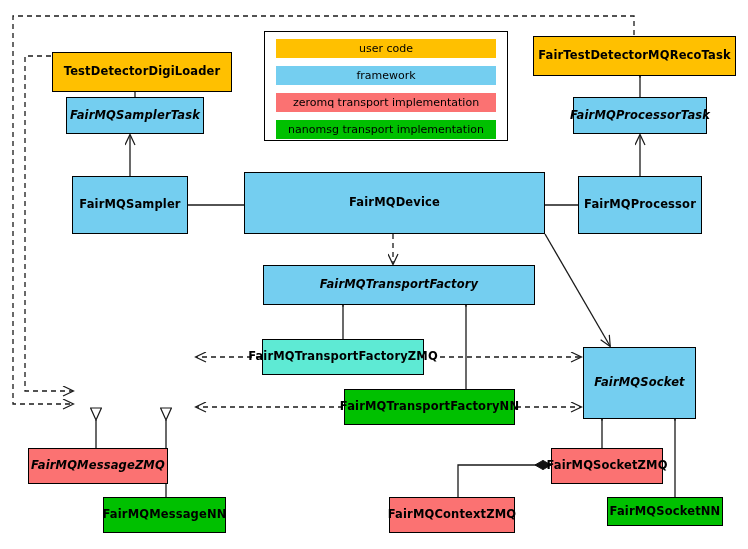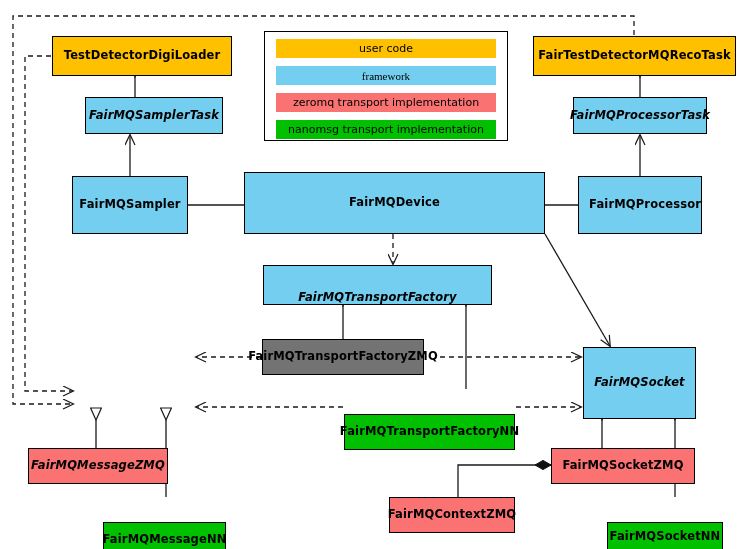--- a/index.html
+++ b/index.html
@@ -40,21 +40,21 @@
     line-height: 1.15;
     letter-spacing: 0.15px;
     z-index: 2;
   }
   .node.abstract {
     font-style: italic;
   }
   .c-user { background: #FFC000; }
   .c-framework { background: #74CEF0; }
   .c-zmq { background: #FB7272; }
-  .c-nn { background: #00C000; margin-top: 25px; }
+  .c-nn { background: #00C000; }
 
   #legend {
     position: absolute;
     left: 264px;
     top: 31px;
     width: 244px;
     height: 110px;
     box-sizing: border-box;
     background: #ffffff;
     border: 1px solid #000000;
@@ -158,71 +158,71 @@
 
       
       <path d="M 458 497 L 458 465 L 551 465" marker-end="url(#mk-diamond)"></path>
     </g>
   </svg>
 
   <div id="legend">
     <div class="legend-row" style="background: rgb(255, 192, 0);">
       <span>user code</span>
     </div>
-    <div class="legend-row" style="background: rgb(116, 206, 240); font-family: Liberation Serif, serif;">
+    <div class="legend-row" style="background: rgb(116, 206, 240);">
       <span>framework</span>
     </div>
     <div class="legend-row" style="background: rgb(251, 114, 114);">
       <span>zeromq transport implementation</span>
     </div>
     <div class="legend-row" style="background: rgb(0, 192, 0);">
       <span>nanomsg transport implementation</span>
     </div>
   </div>
 
-  <div class="node c-user" style="left: 52px; top: 36px; width: 180px; height: 40px; background: rgb(255, 192, 0);">
+  <div class="node c-user" style="left: 52px; top: 52px; width: 180px; height: 40px; background: rgb(255, 192, 0);">
     <span>TestDetectorDigiLoader</span>
   </div>
-  <div class="node c-framework abstract" style="left: 66px; top: 97px; width: 138px; height: 37px; background: rgb(116, 206, 240); margin-left: 19px;">
+  <div class="node c-framework abstract" style="left: 66px; top: 97px; width: 138px; height: 37px; background: rgb(116, 206, 240);">
     <span>FairMQSamplerTask</span>
   </div>
   <div class="node c-framework" style="left: 72px; top: 176px; width: 116px; height: 58px; background: rgb(116, 206, 240);">
     <span>FairMQSampler</span>
   </div>
   <div class="node c-framework" style="left: 244px; top: 172px; width: 301px; height: 62px; background: rgb(116, 206, 240);">
     <span>FairMQDevice</span>
   </div>
   <div class="node c-user" style="left: 533px; top: 36px; width: 203px; height: 40px; background: rgb(255, 192, 0);">
     <span>FairTestDetectorMQRecoTask</span>
   </div>
   <div class="node c-framework abstract" style="left: 573px; top: 97px; width: 134px; height: 37px; background: rgb(116, 206, 240);">
     <span>FairMQProcessorTask</span>
   </div>
-  <div class="node c-framework" style="left: 578px; top: 176px; width: 124px; height: 58px; background: rgb(116, 206, 240); justify-content: flex-end;">
+  <div class="node c-framework" style="left: 578px; top: 176px; width: 124px; height: 58px; background: rgb(116, 206, 240);">
     <span>FairMQProcessor</span>
   </div>
-  <div class="node c-framework abstract" style="left: 263px; top: 265px; width: 229px; height: 40px; background: rgb(116, 206, 240); align-items: flex-end;">
+  <div class="node c-framework abstract" style="left: 263px; top: 265px; width: 272px; height: 40px; background: rgb(116, 206, 240);">
     <span>FairMQTransportFactory</span>
   </div>
-  <div class="node c-zmq" style="left: 262px; top: 339px; width: 162px; height: 36px; background: #737373;">
+  <div class="node c-zmq" style="left: 262px; top: 339px; width: 162px; height: 36px; background: #5eead4;">
     <span>FairMQTransportFactoryZMQ</span>
   </div>
   <div class="node c-nn" style="left: 344px; top: 389px; width: 171px; height: 36px; background: rgb(0, 192, 0);">
     <span>FairMQTransportFactoryNN</span>
   </div>
   <div class="node c-framework abstract" style="left: 583px; top: 347px; width: 113px; height: 72px; background: rgb(116, 206, 240);">
     <span>FairMQSocket</span>
   </div>
   <div class="node c-zmq" style="left: 28px; top: 448px; width: 140px; height: 36px; background: rgb(251, 114, 114); font-style: italic;">
     <span>FairMQMessageZMQ</span>
   </div>
   <div class="node c-nn" style="left: 103px; top: 497px; width: 123px; height: 36px; background: rgb(0, 192, 0);">
     <span>FairMQMessageNN</span>
   </div>
-  <div class="node c-zmq" style="left: 551px; top: 448px; width: 144px; height: 36px; background: rgb(251, 114, 114);">
+  <div class="node c-zmq" style="left: 551px; top: 448px; width: 112px; height: 36px; background: rgb(251, 114, 114);">
     <span>FairMQSocketZMQ</span>
   </div>
   <div class="node c-nn" style="left: 607px; top: 497px; width: 116px; height: 29px; background: rgb(0, 192, 0); text-align: right;">
     <span>FairMQSocketNN</span>
   </div>
   <div class="node c-zmq" style="left: 389px; top: 497px; width: 126px; height: 36px; background: rgb(251, 114, 114);">
     <span>FairMQContextZMQ</span>
   </div>
 
 </div>

